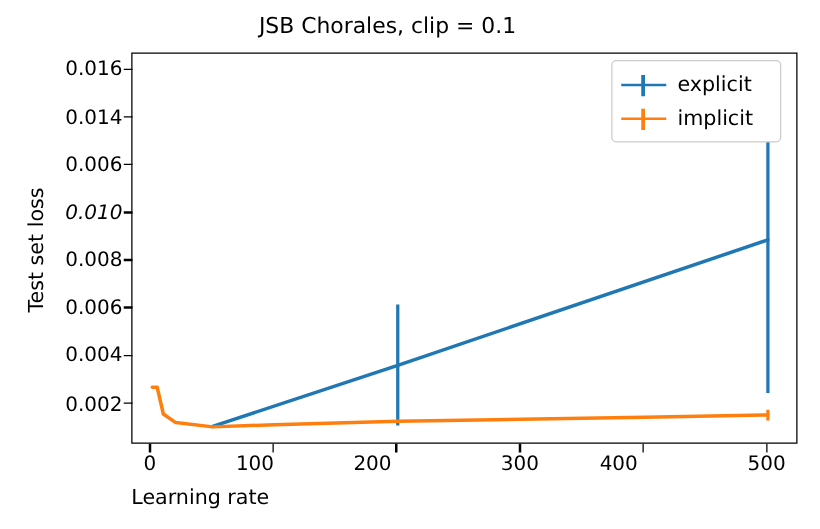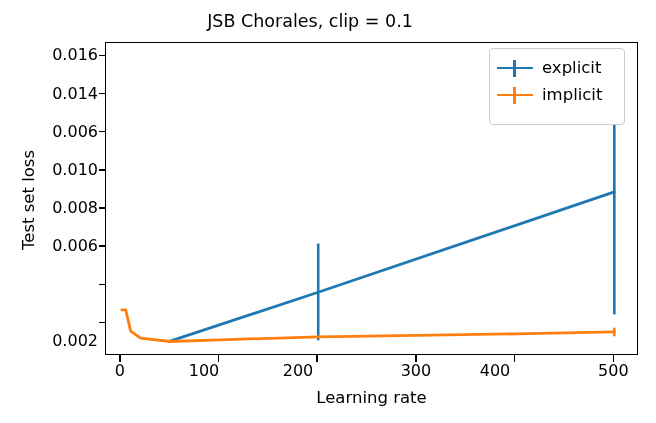--- a/index.html
+++ b/index.html
@@ -95,21 +95,21 @@
     top: 355px;
     width: 1.6px;
     height: 7px;
     background: #000000;
   }
   #xlabel {
     position: absolute;
     left: 105px;
     top: 388px;
     width: 533px;
-    text-align: center;
+    text-align: left;
     font-size: 16.5px;
     line-height: 20px;
     color: #000000;
   }
   #ylabel {
     position: absolute;
     left: -61px;
     top: 190px;
     width: 180px;
     text-align: center;
@@ -118,21 +118,21 @@
     color: #000000;
     transform: rotate(-90deg);
     transform-origin: center center;
   }
   
   #legend {
     position: absolute;
     left: 489px;
     top: 48px;
     width: 136px;
-    height: 77px;
+    height: 66px;
     box-sizing: border-box;
     background: #ffffff;
     border: 1px solid #cccccc;
     border-radius: 4px;
     padding: 5px 6px;
   }
   .legend-row {
     display: flex;
     align-items: center;
     height: 27px;
@@ -182,24 +182,25 @@
           </g>
           <g>
             <line x1="508.3240740740741" x2="508.3240740740741" y1="293.3420731707317" y2="284.75365853658536" stroke="#ff7f0e" stroke-width="2.6"></line>
             <polyline points="15.79,266.81 19.74,266.81 24.68,288.19 34.55,295.06 64.16,298.50 113.51,296.78 212.21,293.91 310.92,292.39 409.62,290.86 508.32,288.95" fill="none" stroke="#ff7f0e" stroke-width="2.8" stroke-linejoin="round" stroke-linecap="round"></polyline>
           </g>
         </g>
     </svg>
   </div>
 
   <div id="ytick-labels">
-      <div class="ytick-label" style="top: 333px; text-align: right;">0.002</div>
+      <div class="ytick-label" style="top: 316px; text-align: right;">0.002</div>
+      <div class="ytick-label" style="top: 276.384px;">0.004</div>
       <div class="ytick-label" style="top: 238.213px;">0.006</div>
       <div class="ytick-label" style="top: 200.043px;">0.008</div>
-      <div class="ytick-label" style="top: 161.872px;">0.010</div>
+      <div class="ytick-label" style="top: 161.872px; font-style: italic;">0.010</div>
       <div class="ytick-label" style="top: 123.701px;">0.006</div>
       <div class="ytick-label" style="top: 85.5305px;">0.014</div>
       <div class="ytick-label" style="top: 47.3598px;">0.016</div>
     </div>
   <div id="xtick-labels">
       <div class="xtick-label" style="left: 119.806px;">0</div>
       <div class="xtick-mark" style="left: 119.006px;"></div>
       <div class="xtick-label" style="left: 204px;">100</div>
       <div class="xtick-mark" style="left: 217.709px;"></div>
       <div class="xtick-label" style="left: 298px;">200</div>

